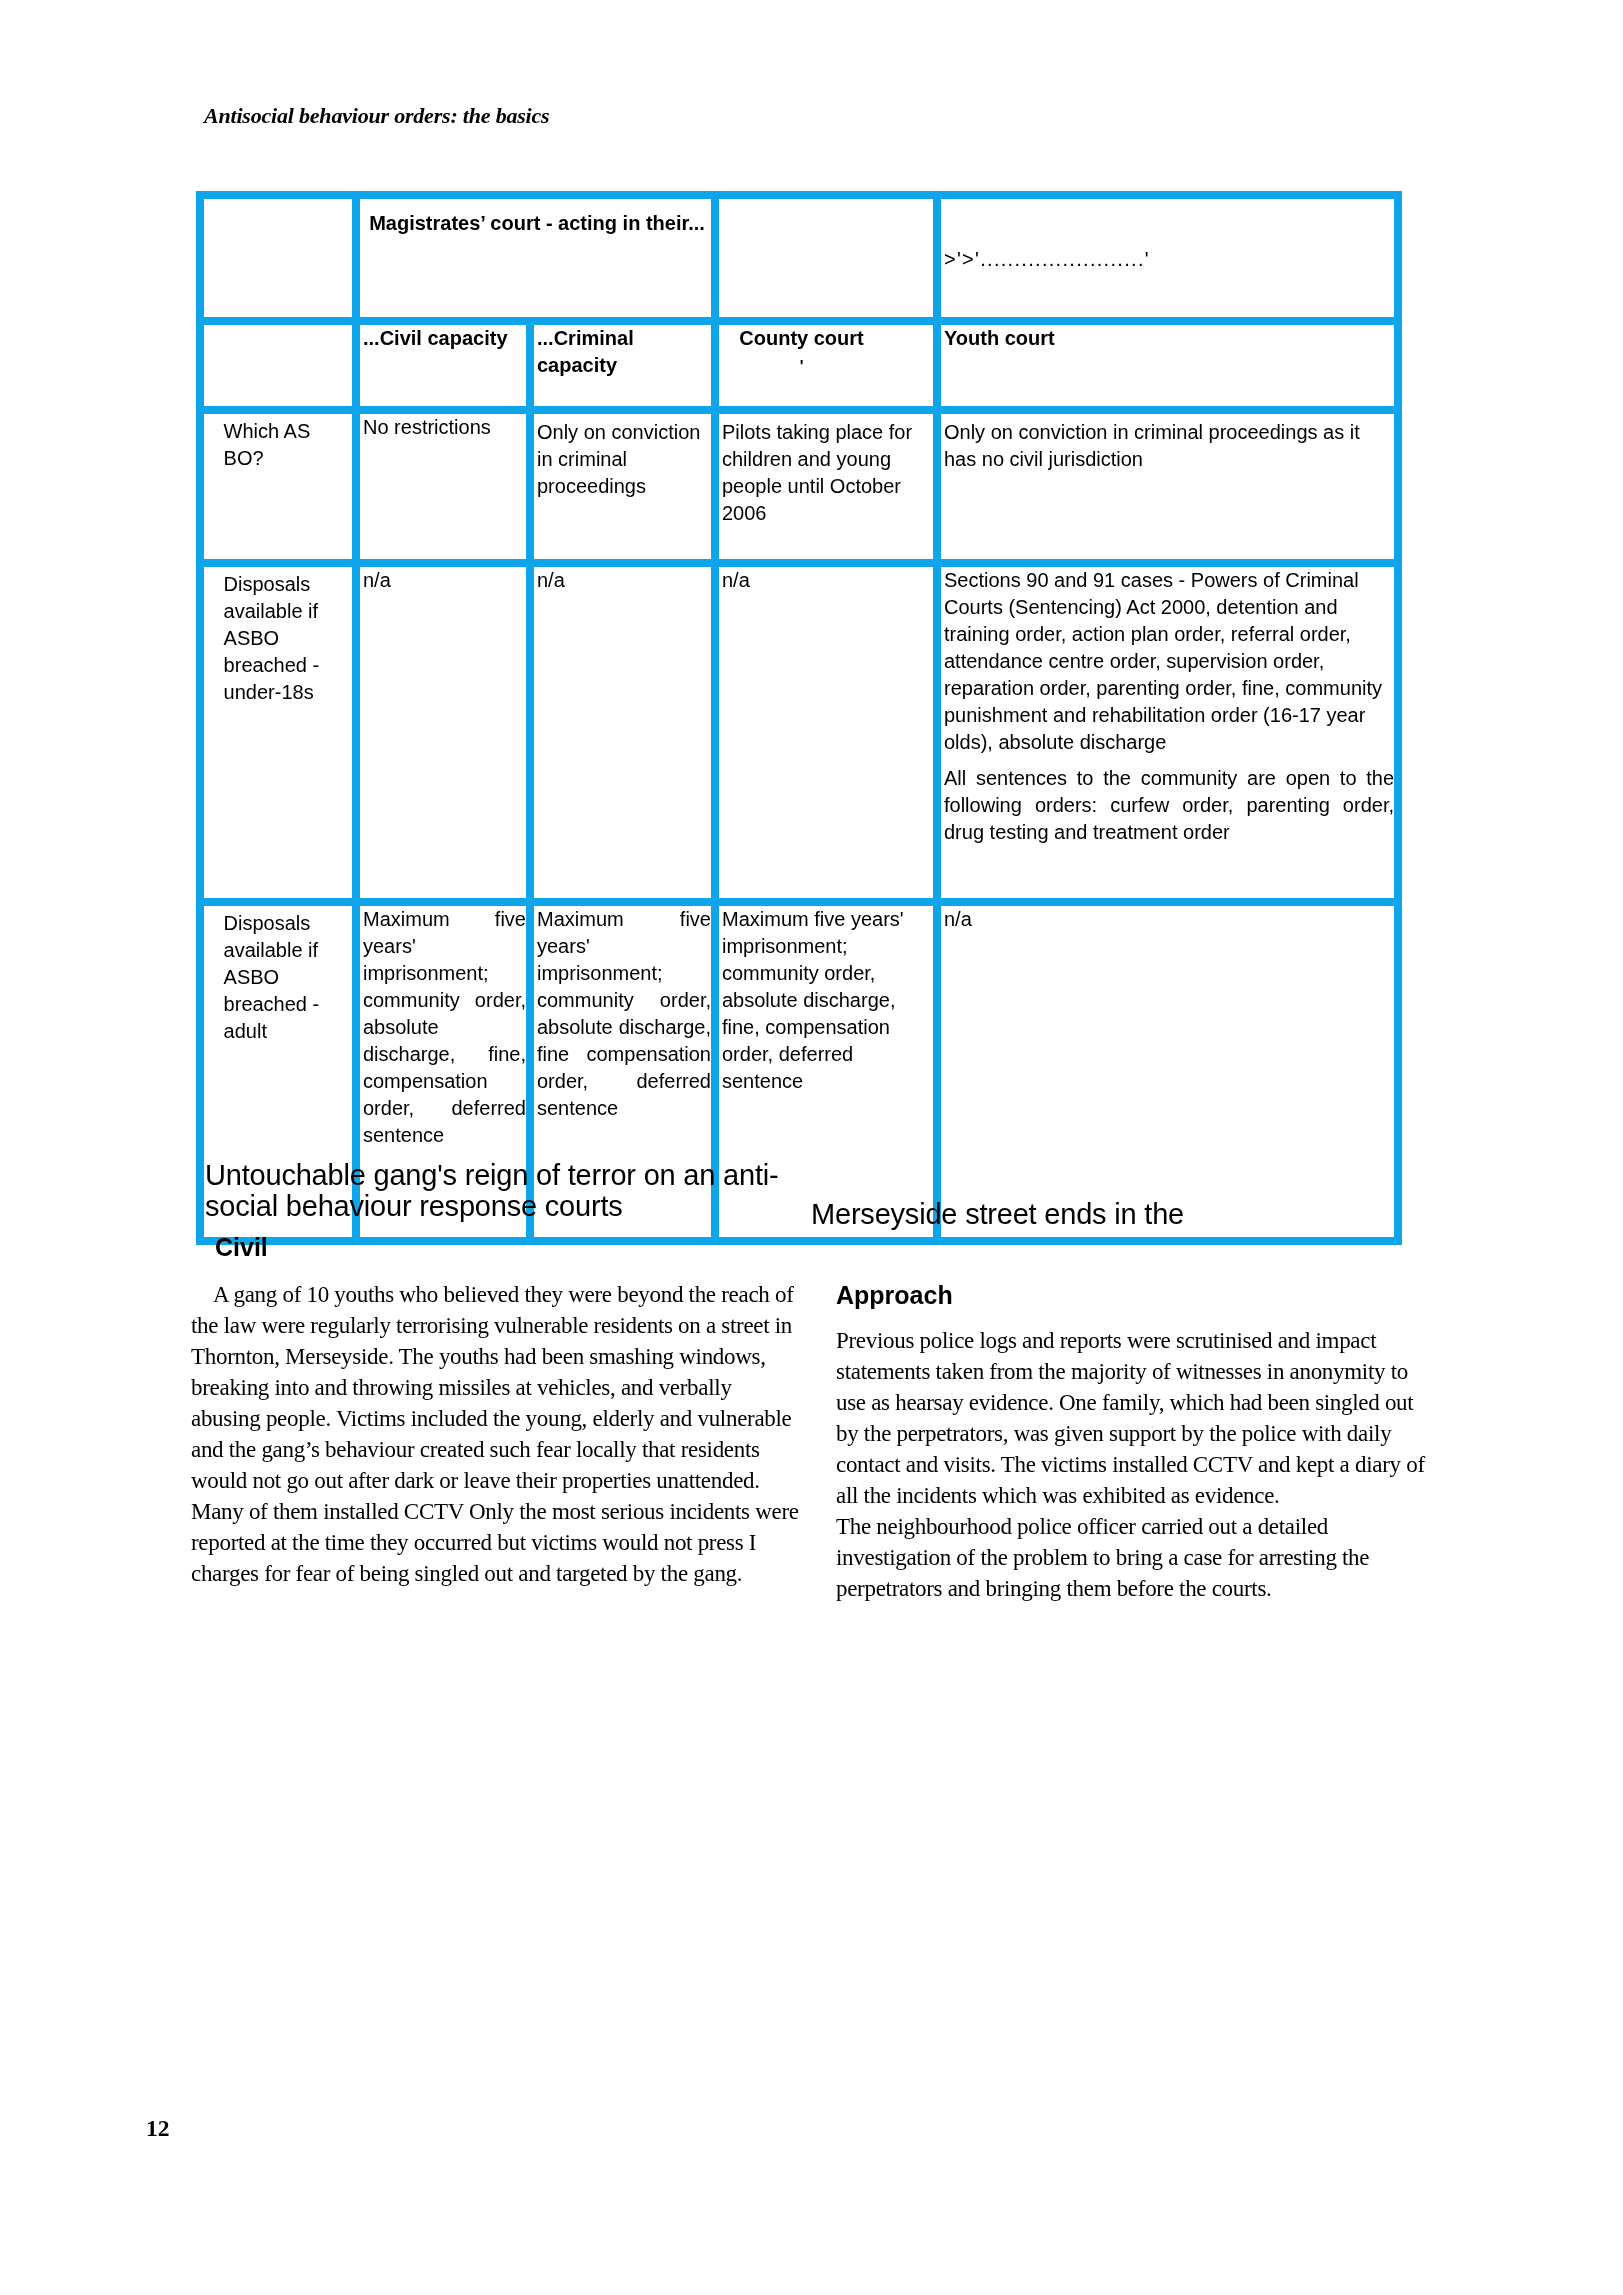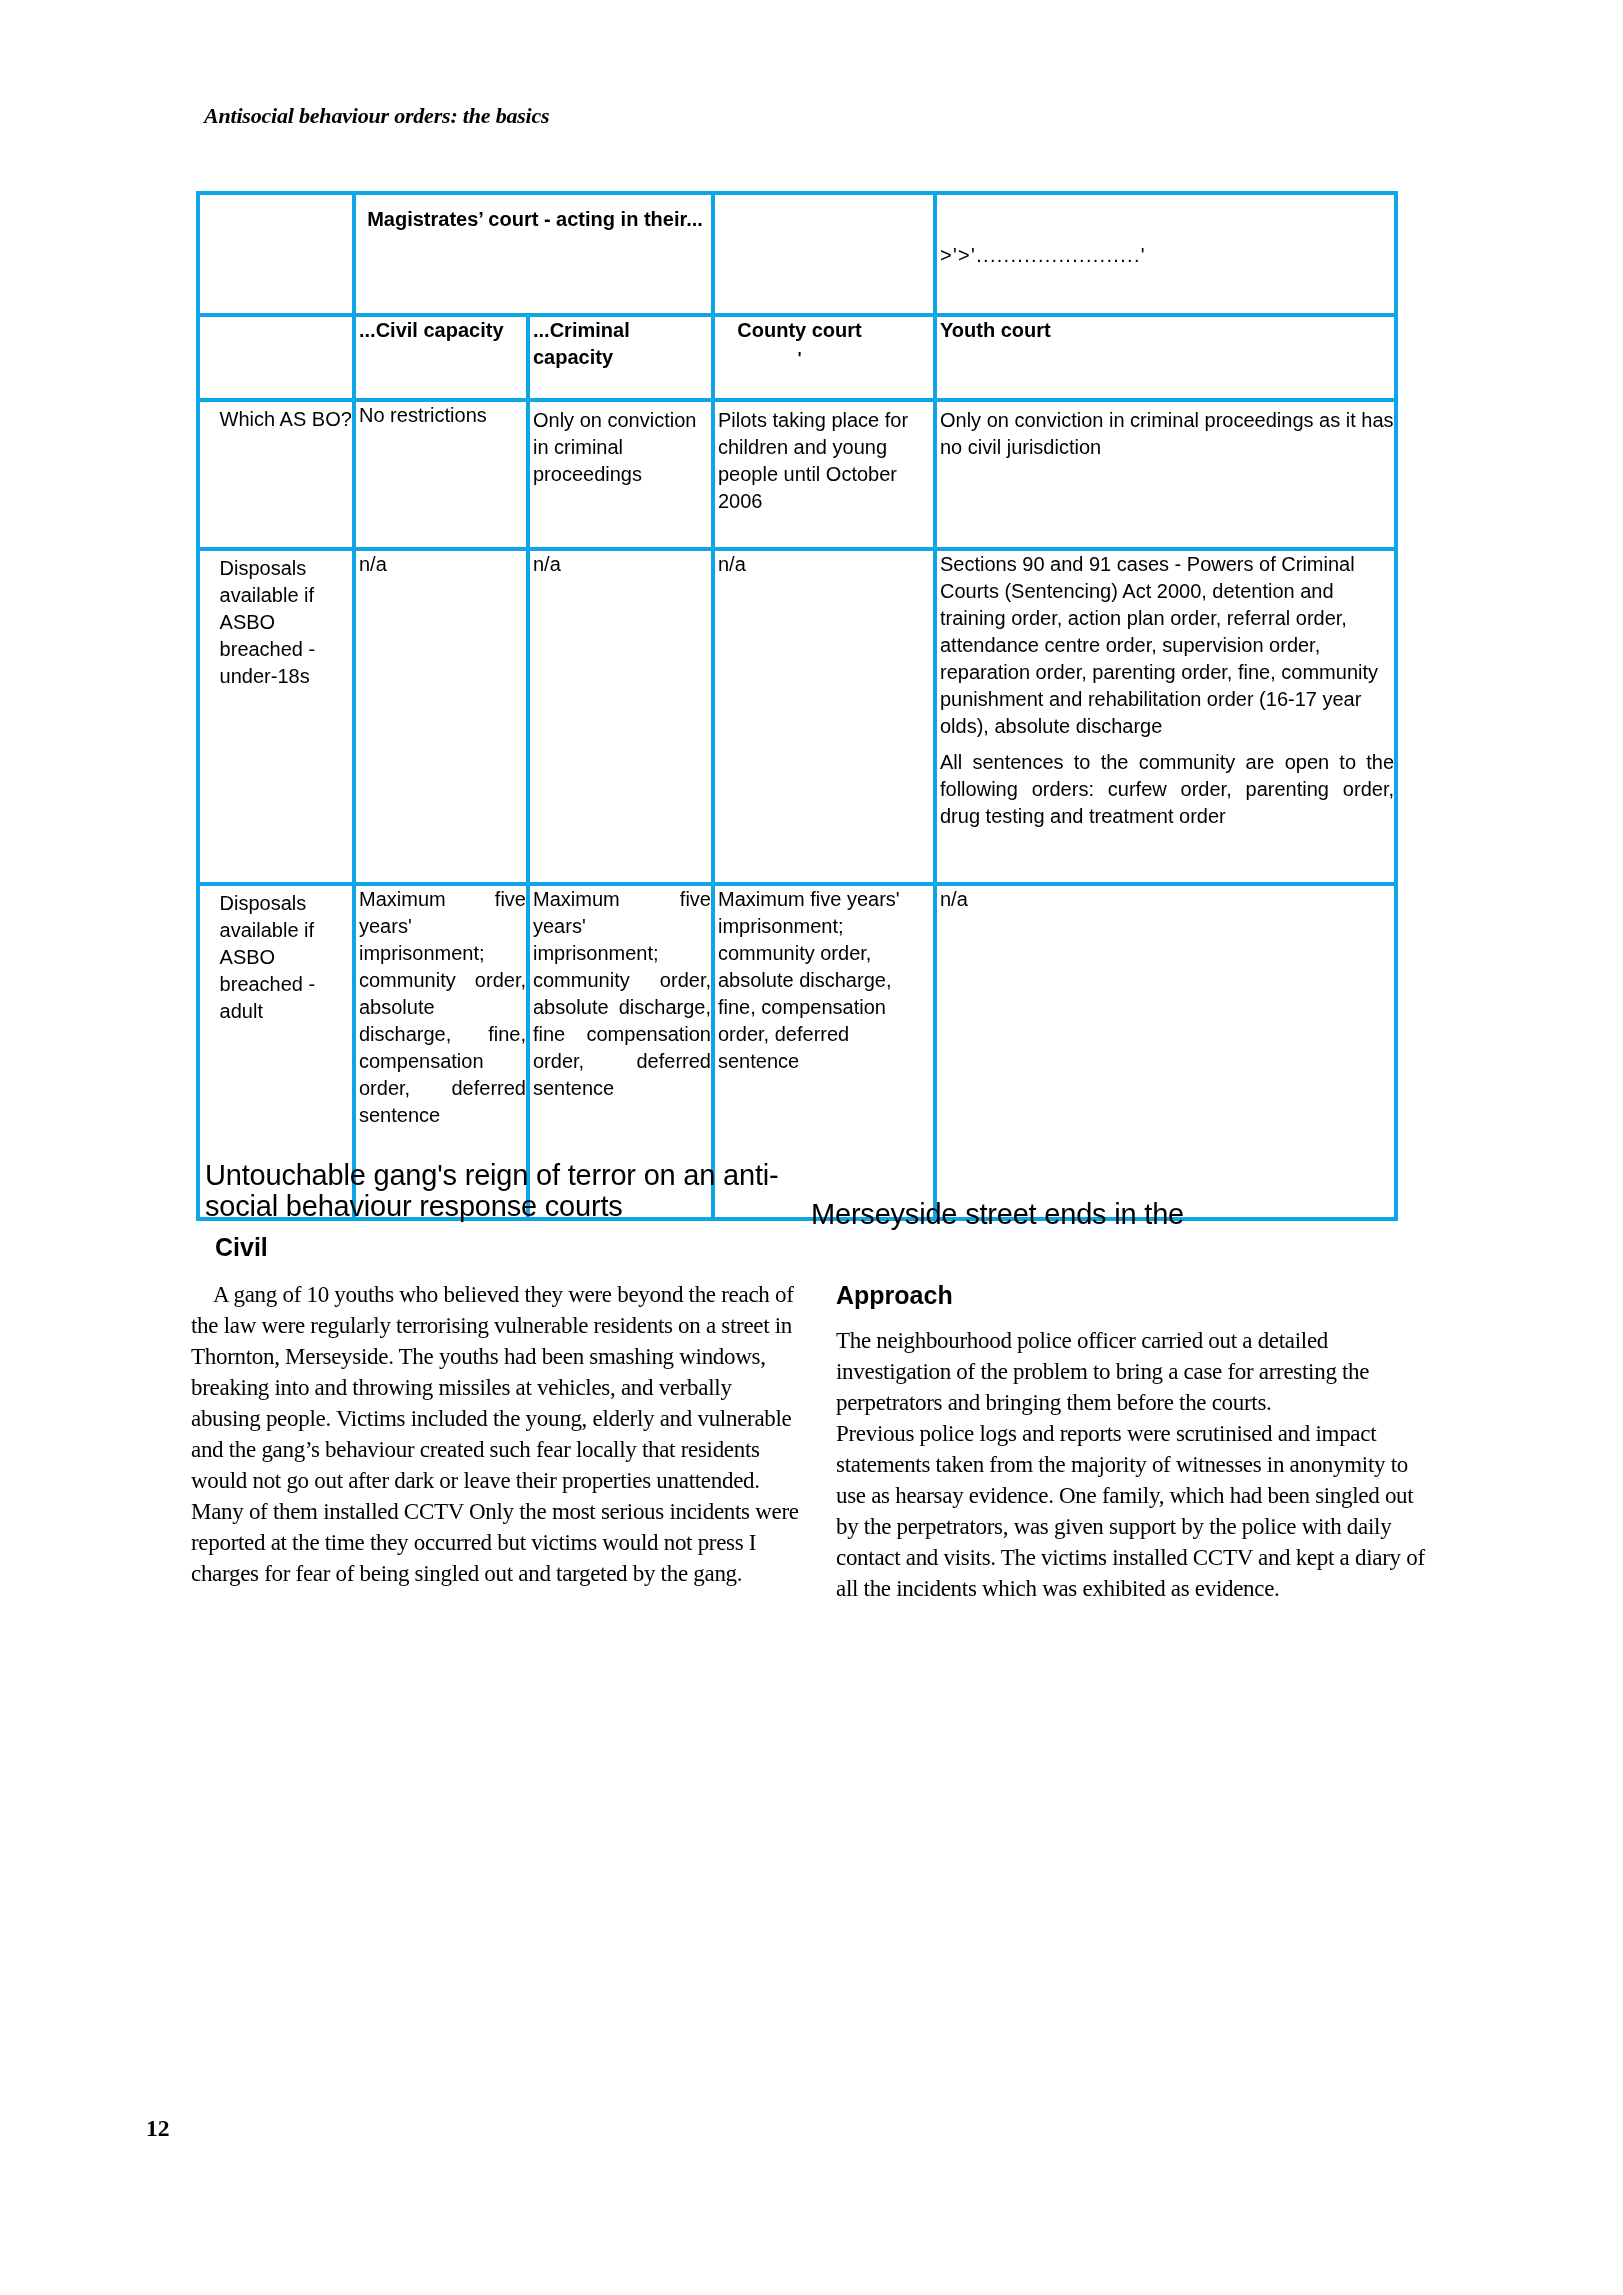--- a/index.html
+++ b/index.html
@@ -1,19 +1,19 @@
 <!DOCTYPE html>
 <html style="font-size:10.5px"><head>
 <meta charset="utf-8">
 <style>
   html, body { margin:0; padding:0; background:#ffffff; }
   body { width:1623px; height:2295px; position:relative; overflow:hidden; color:#000; }
   .running-head { position:absolute; left:204px; top:103px; font-family:"Liberation Serif", serif; font-style:italic; font-weight:bold; font-size:22px; letter-spacing:-0.2px; }
   table.asbo { position:absolute; left:196px; top:191px; width:1199px; border-collapse:collapse; table-layout:fixed; font-family:"Liberation Sans", sans-serif; }
-  table.asbo td { border:4px solid #0ea5e9; vertical-align:top; padding:0 0 0 3px; font-size:20px; line-height:27px; }
+  table.asbo td { border:8px solid #0ea5e9; vertical-align:top; padding:0 0 0 3px; font-size:20px; line-height:27px; }
   table.asbo col.c0 { width:156px; } table.asbo col.c1 { width:174px; } table.asbo col.c2 { width:185px; } table.asbo col.c3 { width:222px; } table.asbo col.c4 { width:461px; }
   .h1row td { height:71px; }
   .h2row td { height:81px; }
   .r1 td { height:140px; }
   .r2 td { height:327px; }
   .r3 td { height:327px; }
   .hdr { font-weight:bold; font-size:25px; line-height:30px; }
   .mag-head { text-align:center; padding-top:10.5px !important; }
   .scribble { font-size:15.7px; line-height:15.7px; padding-top:47px !important; letter-spacing:1.3px; }
   .county-head { text-align:center; padding-right:52px !important; }
@@ -93,18 +93,18 @@
   </table>
 
 <div class="case-title left">Untouchable gang's reign of terror on an anti-social behaviour response courts</div>
 <div class="case-title right">Merseyside street ends in the</div>
 
 <div class="section-head issue-head">Civil</div>
 <div class="body-text issue-text">A gang of 10 youths who believed they were beyond the reach of the law were regularly terrorising vulnerable residents on a street in Thornton, Merseyside. The youths had been smashing windows, breaking into and throwing missiles at vehicles, and verbally abusing people. Victims included the young, elderly and vulnerable and the gang’s behaviour created such fear locally that residents would not go out after dark or leave their properties unattended. Many of them installed CCTV Only the most serious incidents were reported at the time they occurred but victims would not press I charges for fear of being singled out and targeted by the gang.</div>
 
 <div class="section-head approach-head">Approach</div>
 <div class="body-text approach-text">
+  <p>Previous police logs and reports were scrutinised and impact statements taken from the majority of witnesses in anonymity to use as hearsay evidence. One family, which had been singled out by the perpetrators, was given support by the police with daily contact and visits. The victims installed CCTV and kept a diary of all the incidents which was exhibited as evidence.</p>
   <p>The neighbourhood police officer carried out a detailed investigation of the problem to bring a case for arresting the perpetrators and bringing them before the courts.</p>
-  <p>Previous police logs and reports were scrutinised and impact statements taken from the majority of witnesses in anonymity to use as hearsay evidence. One family, which had been singled out by the perpetrators, was given support by the police with daily contact and visits. The victims installed CCTV and kept a diary of all the incidents which was exhibited as evidence.</p>
 </div>
 
 <div class="page-num">12</div>
 
 
 </body></html>

